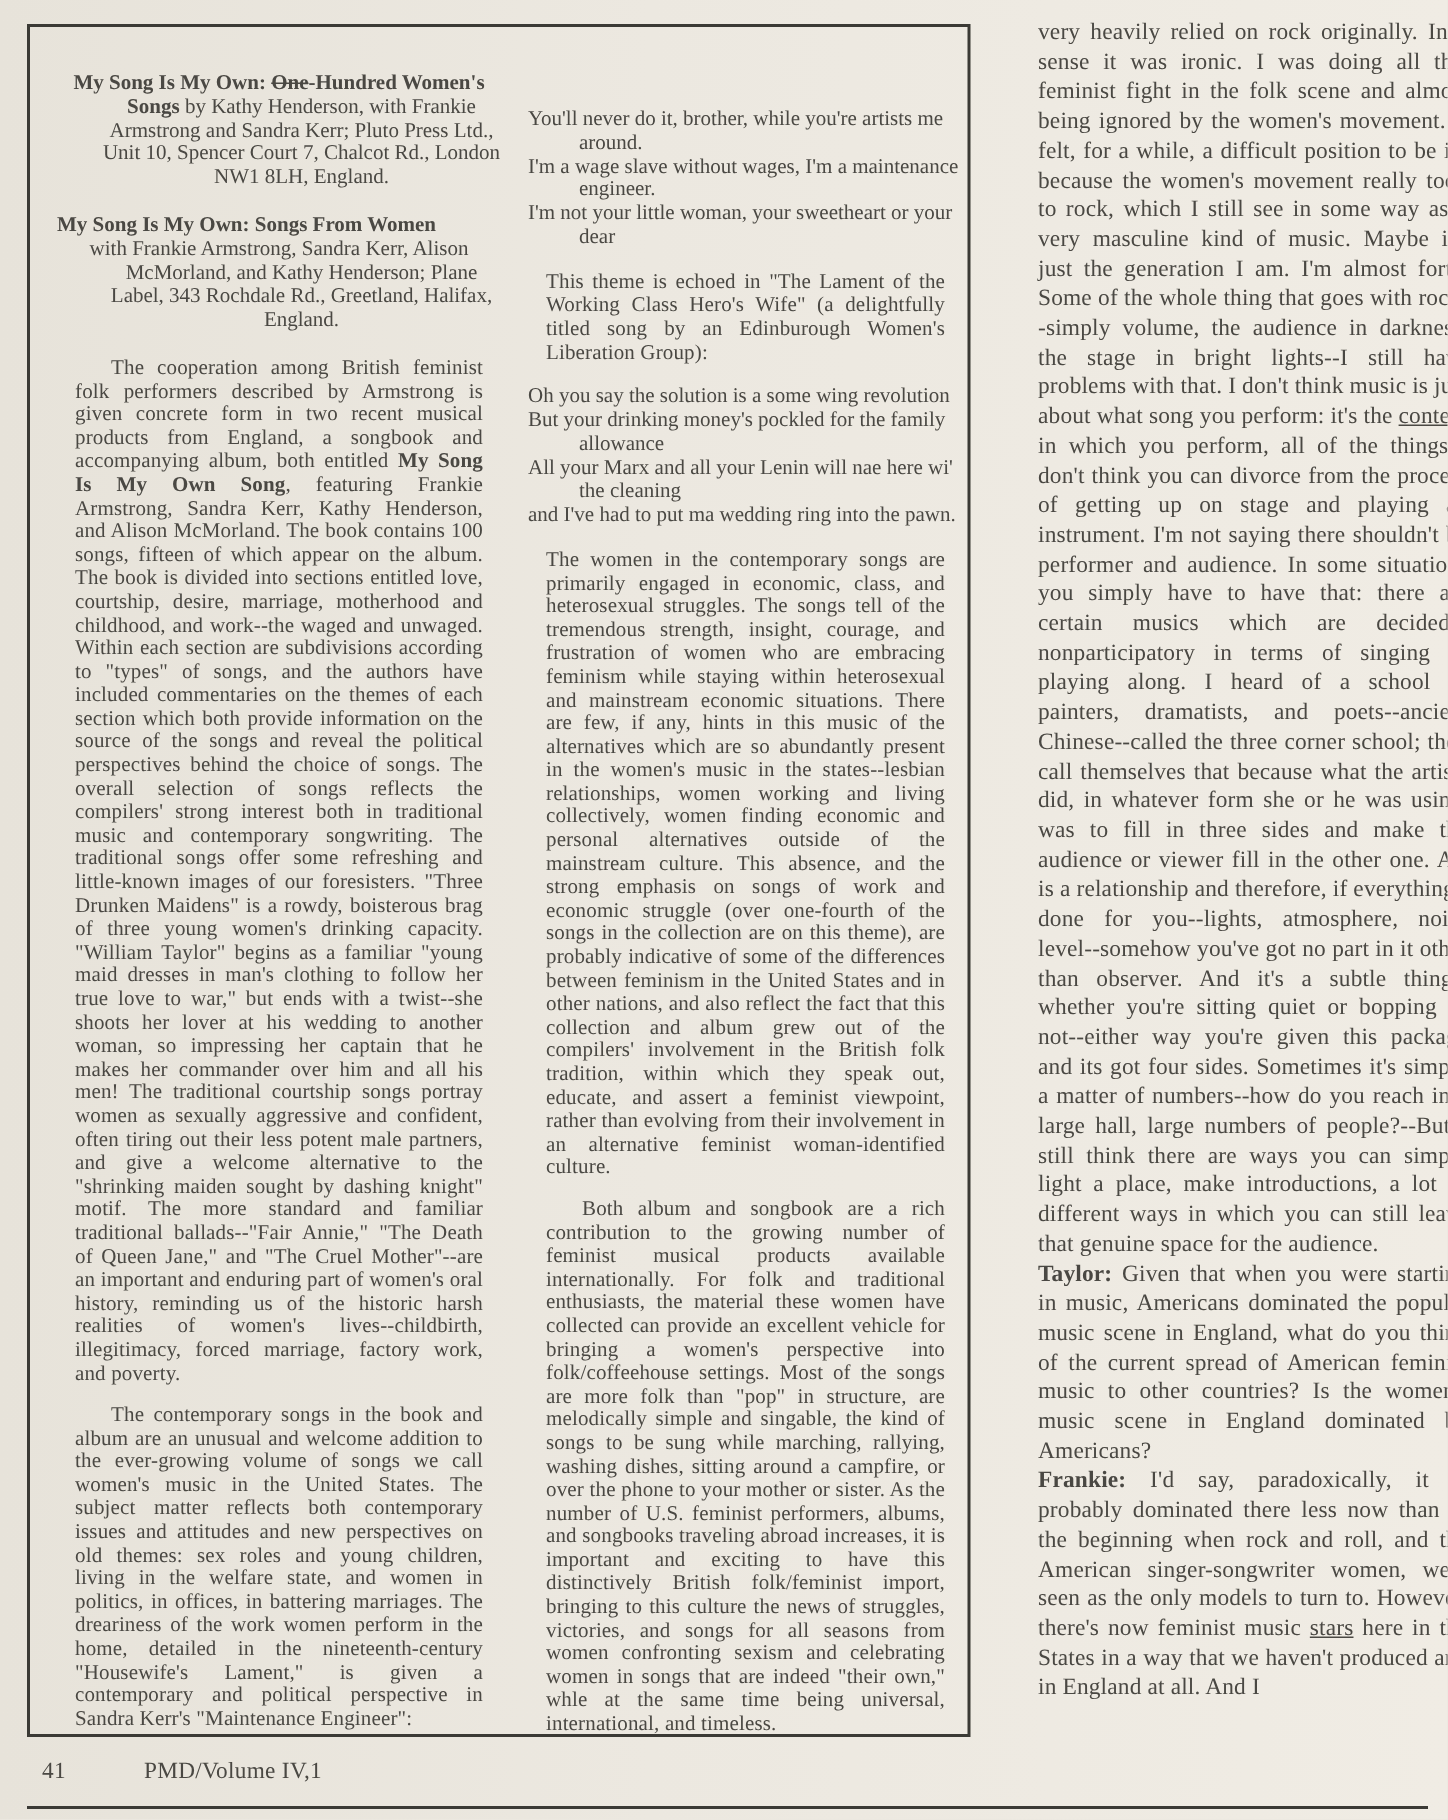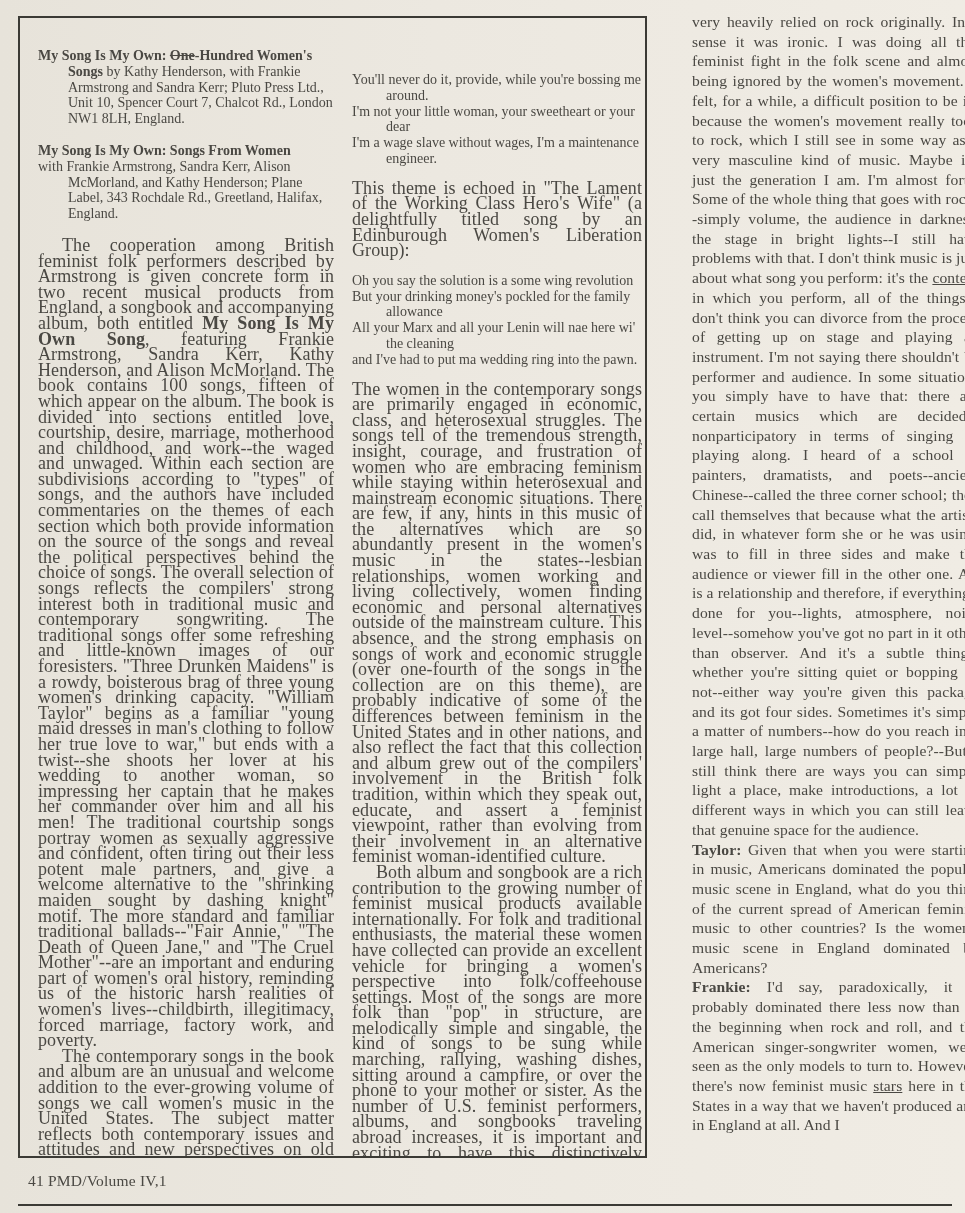--- a/index.html
+++ b/index.html
@@ -21,46 +21,46 @@
     background:linear-gradient(90deg,#e7e3da 0%,var(--bg) 45%,#f0ece4 100%);}
   .review-box{
     position:absolute;left:18px;top:16px;width:629px;height:1142px;
     border:2px solid var(--rule);box-sizing:border-box;overflow:hidden;
   }
   .col{position:absolute;}
   .col1{left:18px;top:30px;width:296px;}
   .col2{left:332px;top:54px;width:290px;}
   .col3{left:692px;top:12px;width:287px;}
   .body{
-    font-size:18px;line-height:15.6px;text-align:justify;
-    margin:0;letter-spacing:0.1px;
+    font-size:14px;line-height:15.6px;text-align:justify;
+    margin:12px;letter-spacing:0.1px;
   }
   .indent{text-indent:24px;}
   .citation{font-size:14px;line-height:15.8px;margin:0 0 16px 0;}
-  .hang{padding-left:30px;text-indent:-30px;}
+  .hang{padding-left:30px;text-indent:-30px;text-align:center;}
   .b{font-weight:bold;}
   .u{text-decoration:underline;}
   .strike{text-decoration:line-through;}
   .b.strike{text-decoration:line-through;}
   .verse{margin:14px 0 14px 0;font-size:14px;line-height:15.8px;}
   .verse.first{margin-top:0;}
   .vline{padding-left:34px;text-indent:-34px;}
   .byline{
     font-weight:bold;text-align:right;padding-right:8px;
     font-size:14.5px;margin-top:16px;
   }
   .body3{
     font-size:15.6px;line-height:19.7px;text-align:justify;
     margin:0;letter-spacing:0.1px;
   }
   .footer{
     position:absolute;left:28px;top:1172px;font-size:15.5px;
     letter-spacing:0.2px;
   }
-  .footer .journal{}
+  .footer .journal{margin-left:48px;}
   .bottom-rule{
     position:absolute;left:18px;top:1204px;width:934px;height:0;
     border-top:2px solid var(--rule);
   }
 </style>
 </head>
 <body>
 
 <div class="page">
 
@@ -75,23 +75,23 @@
       </div>
 
       <p class="body indent"><span>The cooperation among British feminist folk performers described by Armstrong is given concrete form in two recent musical products from England, a songbook and accompanying album, both entitled </span><span class="b">My Song Is My Own Song</span><span>, featuring Frankie Armstrong, Sandra Kerr, Kathy Henderson, and Alison McMorland.  The book contains 100 songs, fifteen of which appear on the album.  The book is divided into sections entitled love, courtship, desire, marriage, motherhood and childhood, and work--the waged and unwaged.  Within each section are subdivisions according to "types" of songs, and the authors have included commentaries on the themes of each section which both provide information on the source of the songs and reveal the political perspectives behind the choice of songs. The overall selection of songs reflects the compilers' strong interest both in traditional music and contemporary songwriting.  The traditional songs offer some refreshing and little-known images of our foresisters. "Three Drunken Maidens" is a rowdy, boisterous brag of three young women's drinking capacity. "William Taylor" begins as a familiar "young maid dresses in man's clothing to follow her true love to war," but ends with a twist--she shoots her lover at his wedding to another woman, so impressing her captain that he makes her commander over him and all his men! The traditional courtship songs portray women as sexually aggressive and confident, often tiring out their less potent male partners, and give a welcome alternative to the "shrinking maiden sought by dashing knight" motif.  The more standard and familiar traditional ballads--"Fair Annie," "The Death of Queen Jane," and "The Cruel Mother"--are an important and enduring part of women's oral history, reminding us of the historic harsh realities of women's lives--childbirth, illegitimacy, forced marriage, factory work, and poverty.</span></p>
 
       <p class="body indent"><span>The contemporary songs in the book and album are an unusual and welcome addition to the ever-growing volume of songs we call women's music in the United States.  The subject matter reflects both contemporary issues and attitudes and new perspectives on old themes: sex roles and young children, living in the welfare state, and women in politics, in offices, in battering marriages. The dreariness of the work women perform in the home, detailed in the nineteenth-century "Housewife's Lament," is given a contemporary and political perspective in Sandra Kerr's "Maintenance Engineer":</span></p>
 
     </div>
 
     <div class="col col2">
       <div class="verse first">
-          <div class="vline">You'll never do it, provide, while you're bossing me around.</div>
+          <div class="vline">You'll never do it, brother, while you're artists me around.</div>
+          <div class="vline">I'm a wage slave without wages, I'm a maintenance engineer.</div>
           <div class="vline">I'm not your little woman, your sweetheart or your dear</div>
-          <div class="vline">I'm a wage slave without wages, I'm a maintenance engineer.</div>
         </div>
 
       <p class="body"><span>This theme is echoed in "The Lament of the Working Class Hero's Wife" (a delightfully titled song by an Edinburough Women's Liberation Group):</span></p>
 
       <div class="verse">
           <div class="vline">Oh you say the solution is a some wing revolution</div>
           <div class="vline">But your drinking money's pockled for the family allowance</div>
           <div class="vline">All your Marx and all your Lenin will nae here wi' the cleaning</div>
           <div class="vline">and I've had to put ma wedding ring into the pawn.</div>
         </div>

